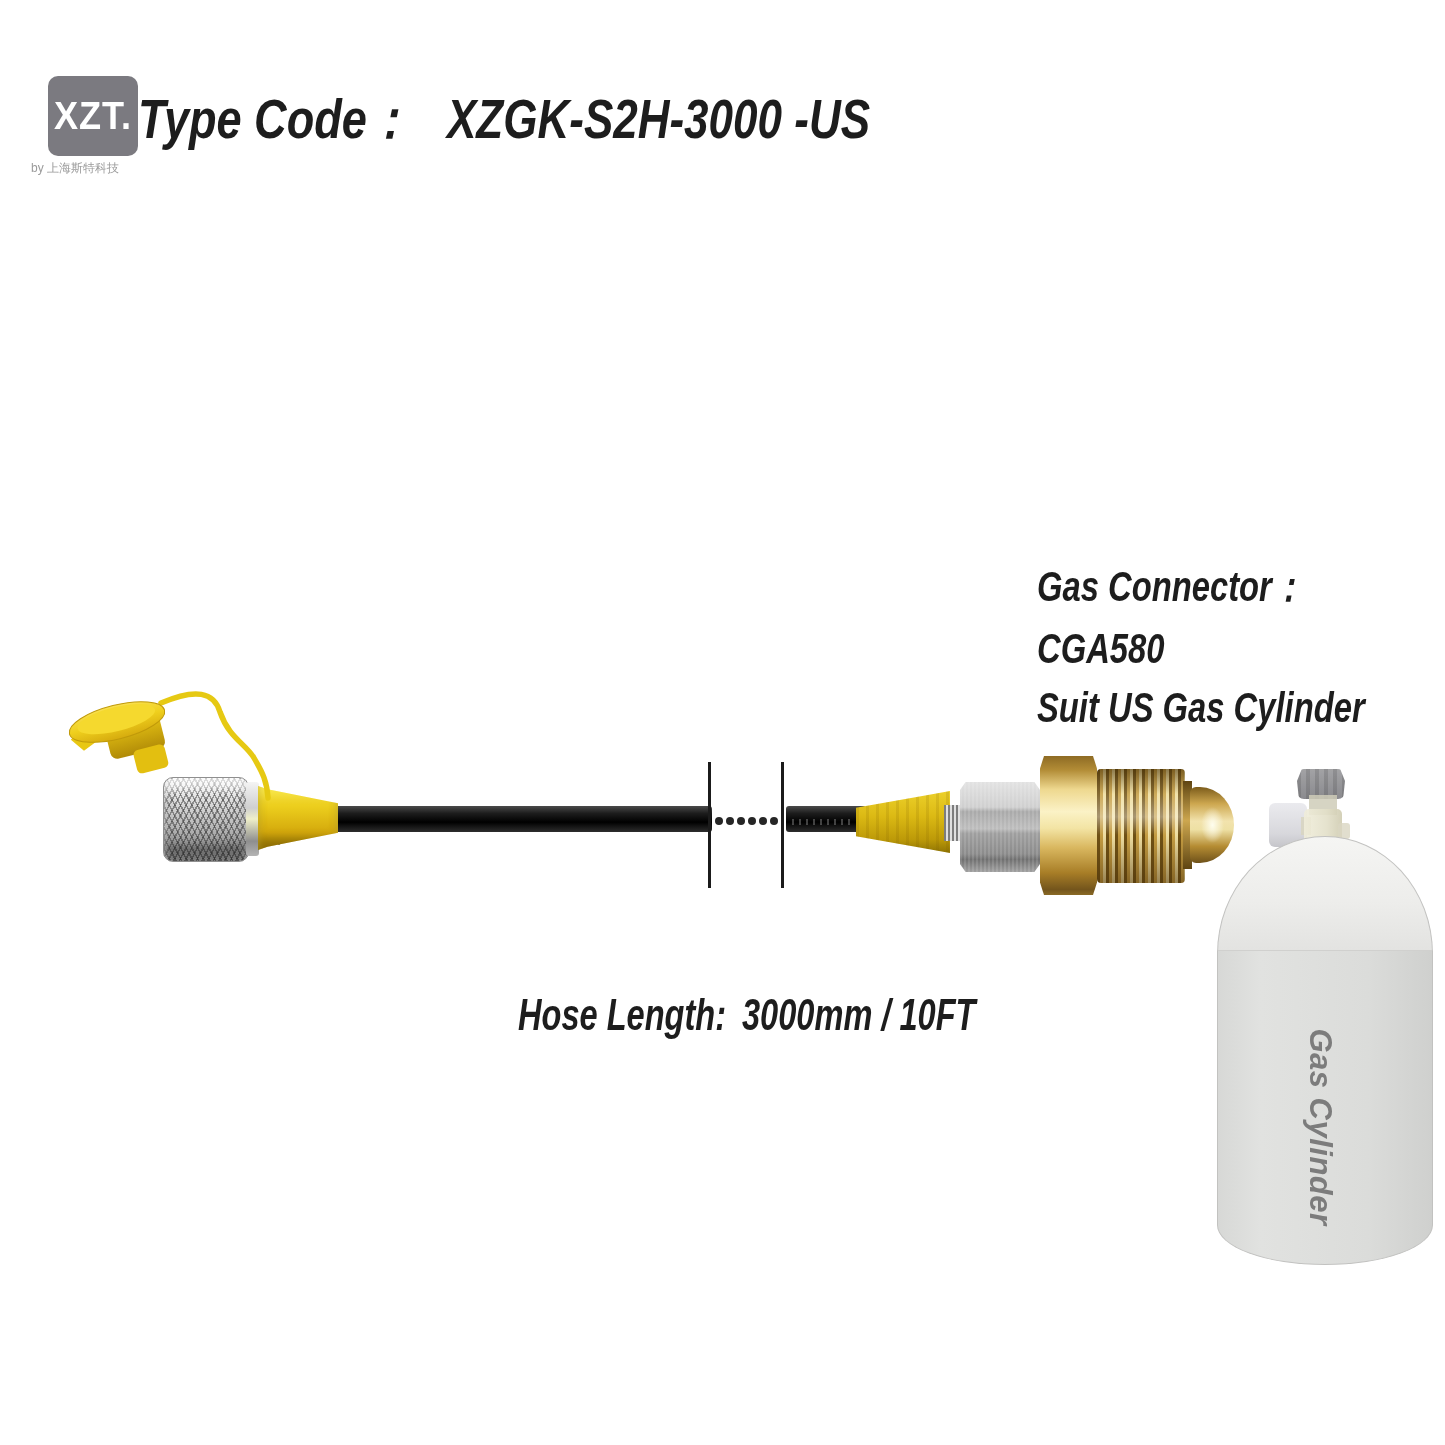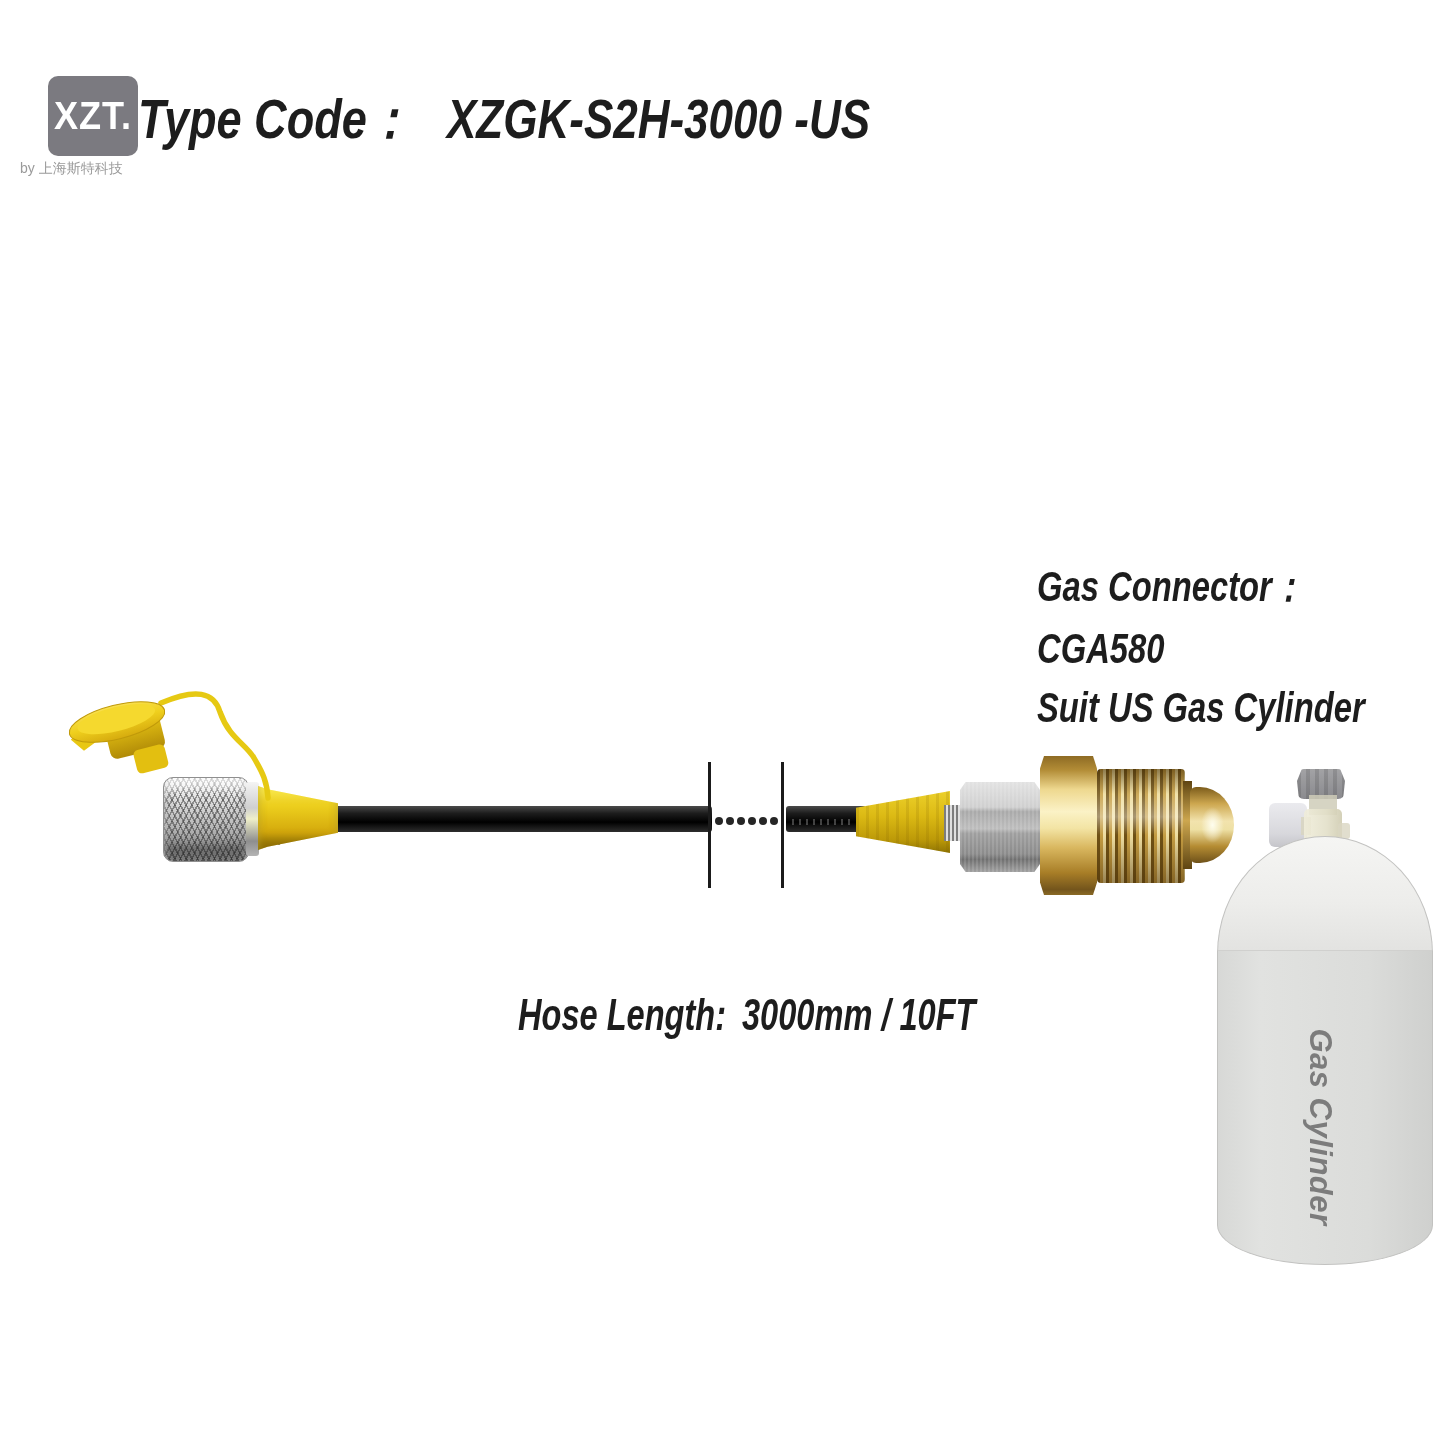--- a/index.html
+++ b/index.html
@@ -4,21 +4,21 @@
 <style>
   html,body{margin:0;padding:0;background:#ffffff;}
   #canvas{position:relative;width:1445px;height:1445px;background:#ffffff;overflow:hidden;
           font-family:"Liberation Sans",sans-serif;}
   .abs{position:absolute;}
 
   
   .logo-box{left:30px;top:76px;width:90px;height:80px;background:#7b7a80;border-radius:10px;
             display:flex;align-items:center;justify-content:center;margin-left:18px;}
   .logo-brand{color:#ffffff;font-weight:bold;font-size:38px;letter-spacing:1px;transform:scaleX(.95);}
-  .logo-byline{left:20px;top:160px;width:110px;font-size:14px;color:#9b9b9b;
+  .logo-byline{left:20px;top:160px;width:110px;text-align:center;font-size:12px;color:#9b9b9b;
                filter:blur(.45px);white-space:nowrap;}
   .h-ink{color:#1d1d1d;font-weight:bold;font-style:italic;line-height:1.1;white-space:nowrap;}
   .title-label{left:138px;top:89px;font-size:55px;transform:scaleX(.82);transform-origin:0 50%;}
   .title-code{left:447px;top:89px;font-size:55px;transform:scaleX(.80);transform-origin:0 50%;}
 
   
   .note{left:1037px;font-size:42px;transform:scaleX(.78);transform-origin:0 50%;}
   .note1{top:564px;} .note2{top:626px;} .note3{top:685px;}
   .hose-note-label{left:518px;top:991px;font-size:44px;transform:scaleX(.74);transform-origin:0 50%;}
   .hose-note-value{left:742px;top:991px;font-size:44px;transform:scaleX(.74);transform-origin:0 50%;}

